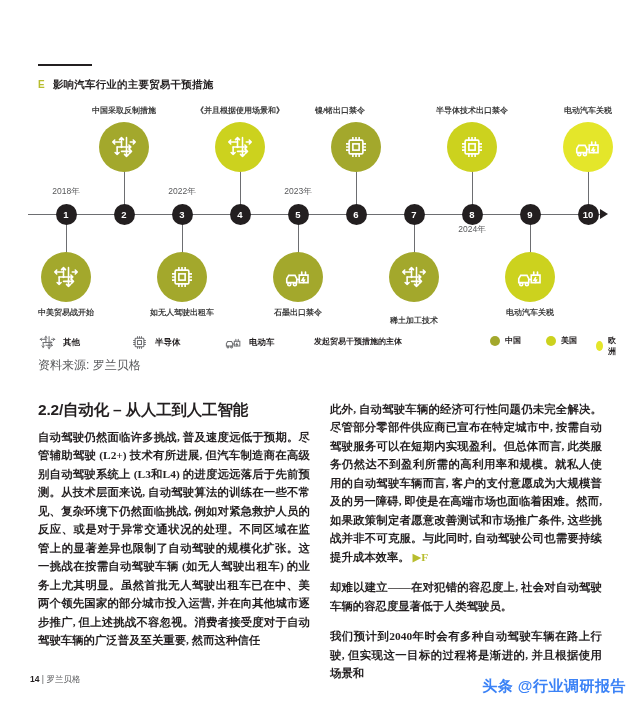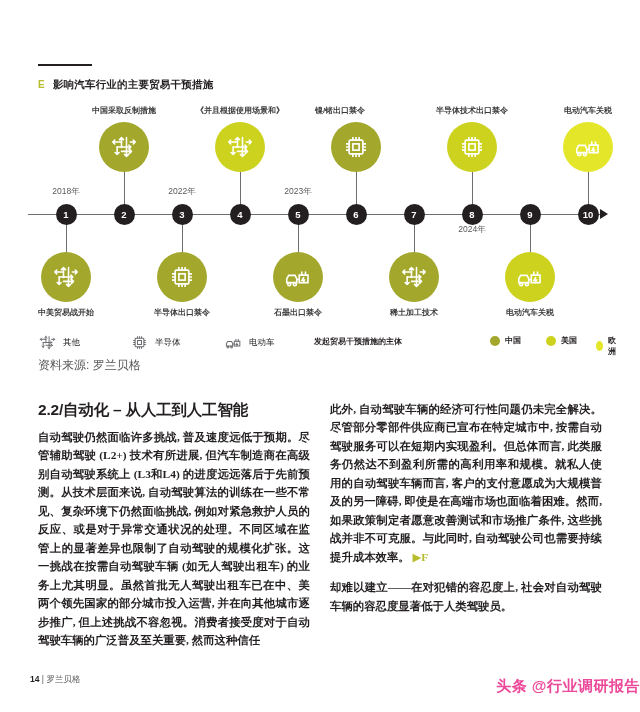--- a/index.html
+++ b/index.html
@@ -42,41 +42,41 @@
   .lbl.down{top:208px;}
 
   .year{position:absolute;font-size:8.5px;color:#58595b;width:80px;margin-left:-40px;text-align:center;}
   .year.above{top:86px;}
   .year.below{top:124px;}
 
   
   .legend{position:absolute;left:38px;top:331px;width:566px;height:24px;}
   .lg-item{position:absolute;display:flex;align-items:center;gap:6px;top:2px;}
   .lg-ico{width:19px;height:19px;display:block;}
-  .lg-txt{font-size:8.5px;font-weight:normal;color:#231f20;white-space:nowrap;}
+  .lg-txt{font-size:8.5px;font-weight:bold;color:#231f20;white-space:nowrap;}
   .lg-cap{position:absolute;top:5px;left:276px;font-size:8px;font-weight:bold;color:#231f20;white-space:nowrap;}
   .dotgrp{position:absolute;top:4px;display:flex;align-items:center;gap:5px;}
   .dot{width:10px;height:10px;border-radius:50%;display:block;}
   .dot-txt{font-size:8px;font-weight:bold;color:#231f20;}
   .source{position:absolute;left:38px;top:357px;font-size:12px;color:#58595b;}
 
   
   .col{position:absolute;top:400px;width:272px;}
   .col.left{left:38px;}
   .col.right{left:330px;}
   .sec-title{font-size:15.5px;font-weight:bold;color:#231f20;margin:0 0 7px 0;letter-spacing:-.2px;}
   .para{font-family:"Liberation Serif","DejaVu Serif",serif;
     font-size:11.4px;line-height:1.62;color:#231f20;margin:0 0 12px 0;text-align:justify;
     font-weight:bold;}
   .ref{color:#b8bd2e;font-weight:bold;white-space:nowrap;}
 
   
   .foot{position:absolute;left:30px;bottom:26px;font-size:8.5px;color:#58595b;}
   .foot b{color:#231f20;}
-  .wm{position:absolute;right:0;bottom:16px;font-size:15px;font-weight:bold;color:#ec4899;
+  .wm{position:absolute;right:14px;bottom:16px;font-size:15px;font-weight:bold;color:#3b82f6;
     letter-spacing:.5px;}
 </style>
 </head>
 <body>
 
 <div class="page">
 
   <div class="rule"></div>
   <div class="exhibit-head">
     <span class="exhibit-letter">E</span>
@@ -127,21 +127,21 @@
       <div class="bubble down" style="left: 182px; background: rgb(163, 168, 44);">
         <span>
           <svg width="30" height="30" viewBox="0 0 24 24" fill="none" stroke="#ffffff" stroke-width="1.3">
       <rect x="6.5" y="6.5" width="11" height="11" rx="1"></rect>
       <rect x="9.5" y="9.5" width="5" height="5"></rect>
       <path d="M9.5 6.5V4M12 6.5V4M14.5 6.5V4M9.5 17.5V20M12 17.5V20M14.5 17.5V20M6.5 9.5H4M6.5 12H4M6.5 14.5H4M17.5 9.5H20M17.5 12H20M17.5 14.5H20"></path>
     </svg>
         </span>
       </div>
       <div class="node" style="left: 182px;">3</div>
-      <div class="lbl down" style="left: 182px;">半导体出口禁令</div>
+      <div class="lbl down" style="left: 182px;">如无人驾驶出租车</div>
       <div class="year above" style="left: 182px;">2022年</div>
       <div class="stem up" style="left: 240px;"></div>
       <div class="bubble up" style="left: 240px; background: rgb(204, 210, 30);">
         <span>
           <svg width="30" height="30" viewBox="0 0 24 24" fill="none" stroke="#ffffff" stroke-width="1.25" stroke-linecap="round">
     <path d="M3 8h7M3 8l1.6-1.6M3 8l1.6 1.6"></path>
     <path d="M10 4.5v7.5M10 4.5l1.6 1.6M10 4.5L8.4 6.1"></path>
     <path d="M14 4.5v15M14 19.5l1.6-1.6M14 19.5l-1.6-1.6"></path>
     <path d="M6.5 12h11M17.5 12l-1.6-1.6M17.5 12l-1.6 1.6"></path>
     <path d="M6.5 12v6M6.5 18l1.6-1.6M6.5 18l-1.6-1.6"></path>
@@ -193,21 +193,21 @@
     <path d="M6.5 12h11M17.5 12l-1.6-1.6M17.5 12l-1.6 1.6"></path>
     <path d="M6.5 12v6M6.5 18l1.6-1.6M6.5 18l-1.6-1.6"></path>
     <path d="M10 15.5h8M18 15.5l-1.6-1.6M18 15.5l-1.6 1.6"></path>
     <path d="M21 8h-4M21 8l-1.6-1.6M21 8l-1.6 1.6"></path>
     <circle cx="10" cy="12" r=".9" fill="#ffffff" stroke="none"></circle>
     <circle cx="14" cy="15.5" r=".9" fill="#ffffff" stroke="none"></circle>
   </svg>
         </span>
       </div>
       <div class="node" style="left: 414px;">7</div>
-      <div class="lbl down" style="left: 414px;">稀土加工技术</div>
+      <div class="lbl down" style="left: 414px; margin-top: 8px;">稀土加工技术</div>
       <div class="stem up" style="left: 472px;"></div>
       <div class="bubble up" style="left: 472px; background: rgb(204, 210, 30);">
         <span>
           <svg width="30" height="30" viewBox="0 0 24 24" fill="none" stroke="#ffffff" stroke-width="1.3">
       <rect x="6.5" y="6.5" width="11" height="11" rx="1"></rect>
       <rect x="9.5" y="9.5" width="5" height="5"></rect>
       <path d="M9.5 6.5V4M12 6.5V4M14.5 6.5V4M9.5 17.5V20M12 17.5V20M14.5 17.5V20M6.5 9.5H4M6.5 12H4M6.5 14.5H4M17.5 9.5H20M17.5 12H20M17.5 14.5H20"></path>
     </svg>
         </span>
       </div>
@@ -300,20 +300,21 @@
   <div class="source">资料来源: 罗兰贝格</div>
 
   <div class="col left">
     <h2 class="sec-title">2.2/自动化 – 从人工到人工智能</h2>
     <p class="para">自动驾驶仍然面临许多挑战, 普及速度远低于预期。尽管辅助驾驶 (L2+) 技术有所进展, 但汽车制造商在高级别自动驾驶系统上 (L3和L4) 的进度远远落后于先前预测。从技术层面来说, 自动驾驶算法的训练在一些不常见、复杂环境下仍然面临挑战, 例如对紧急救护人员的反应、或是对于异常交通状况的处理。不同区域在监管上的显著差异也限制了自动驾驶的规模化扩张。这一挑战在按需自动驾驶车辆 (如无人驾驶出租车) 的业务上尤其明显。虽然首批无人驾驶出租车已在中、美两个领先国家的部分城市投入运营, 并在向其他城市逐步推广, 但上述挑战不容忽视。消费者接受度对于自动驾驶车辆的广泛普及至关重要, 然而这种信任</p>
   </div>
 
   <div class="col right">
     <p class="para" id="p-with-ref">此外, 自动驾驶车辆的经济可行性问题仍未完全解决。尽管部分零部件供应商已宣布在特定城市中, 按需自动驾驶服务可以在短期内实现盈利。但总体而言, 此类服务仍然达不到盈利所需的高利用率和规模。就私人使用的自动驾驶车辆而言, 客户的支付意愿成为大规模普及的另一障碍, 即使是在高端市场也面临着困难。然而, 如果政策制定者愿意改善测试和市场推广条件, 这些挑战并非不可克服。与此同时, 自动驾驶公司也需要持续提升成本效率。 <span class="ref">▶F</span></p>
     <p class="para">却难以建立——在对犯错的容忍度上, 社会对自动驾驶车辆的容忍度显著低于人类驾驶员。</p>
+    <p class="para">我们预计到2040年时会有多种自动驾驶车辆在路上行驶, 但实现这一目标的过程将是渐进的, 并且根据使用场景和</p>
   </div>
 
   <div class="foot">
     <b>14</b>
     <span>|</span>
     <span>罗兰贝格</span>
   </div>
   <div class="wm">头条 @行业调研报告</div>
 
 </div>

